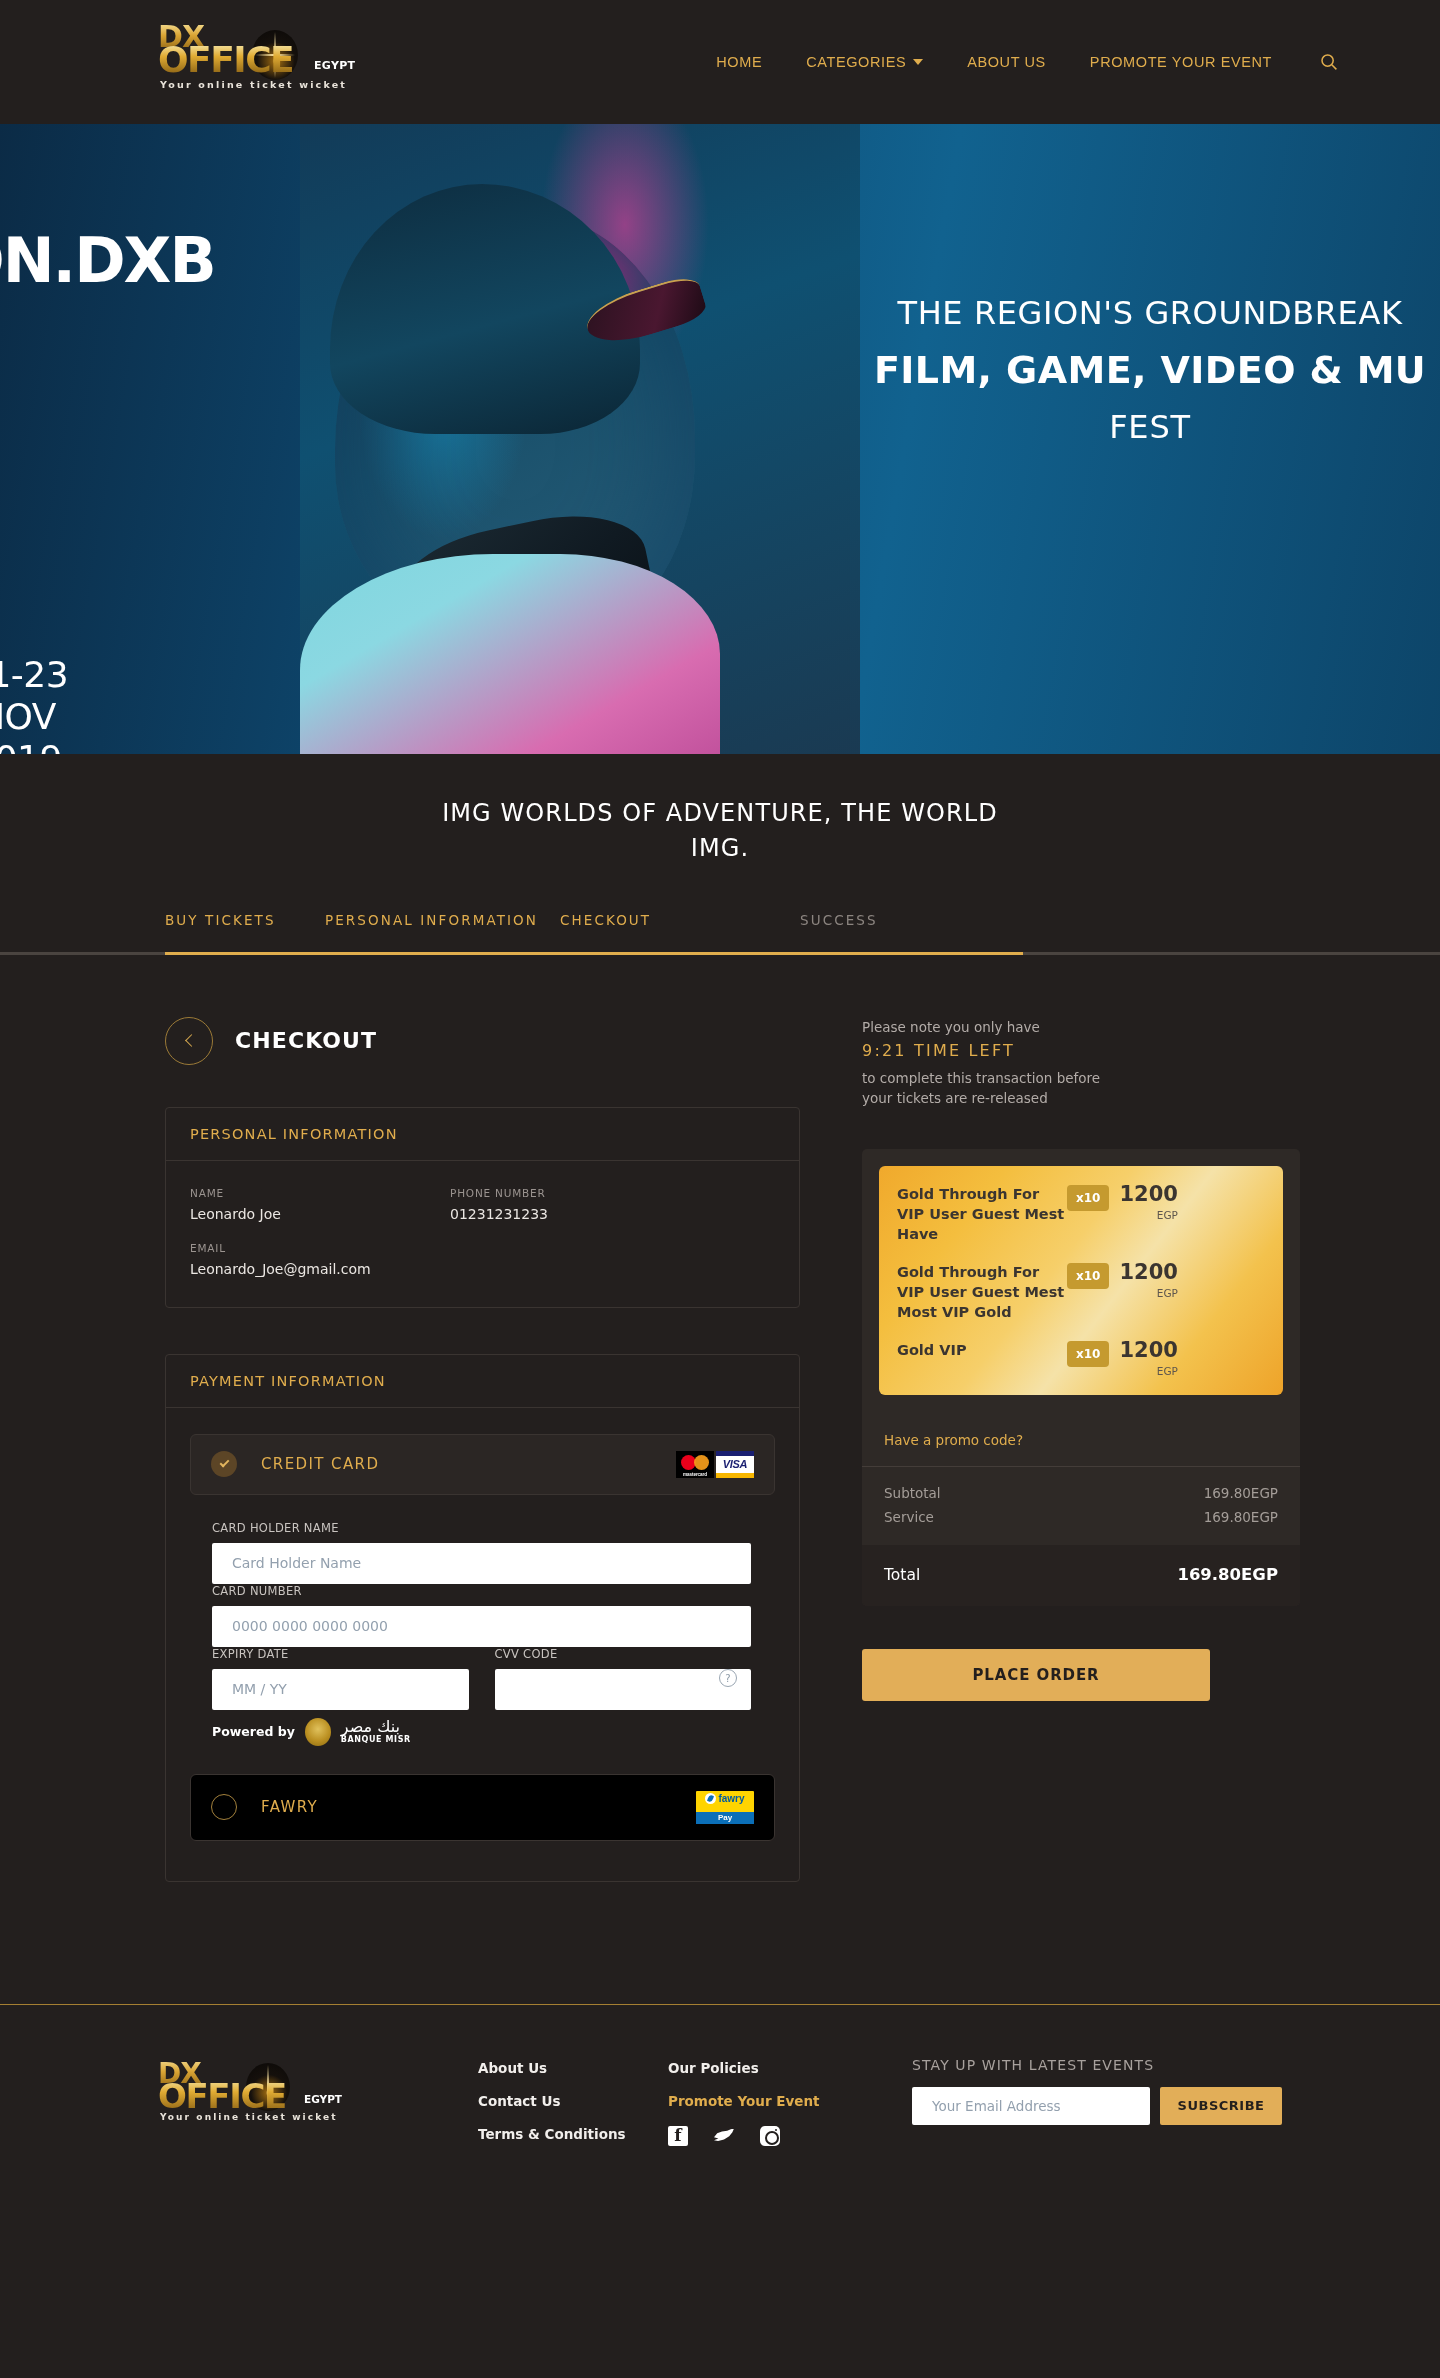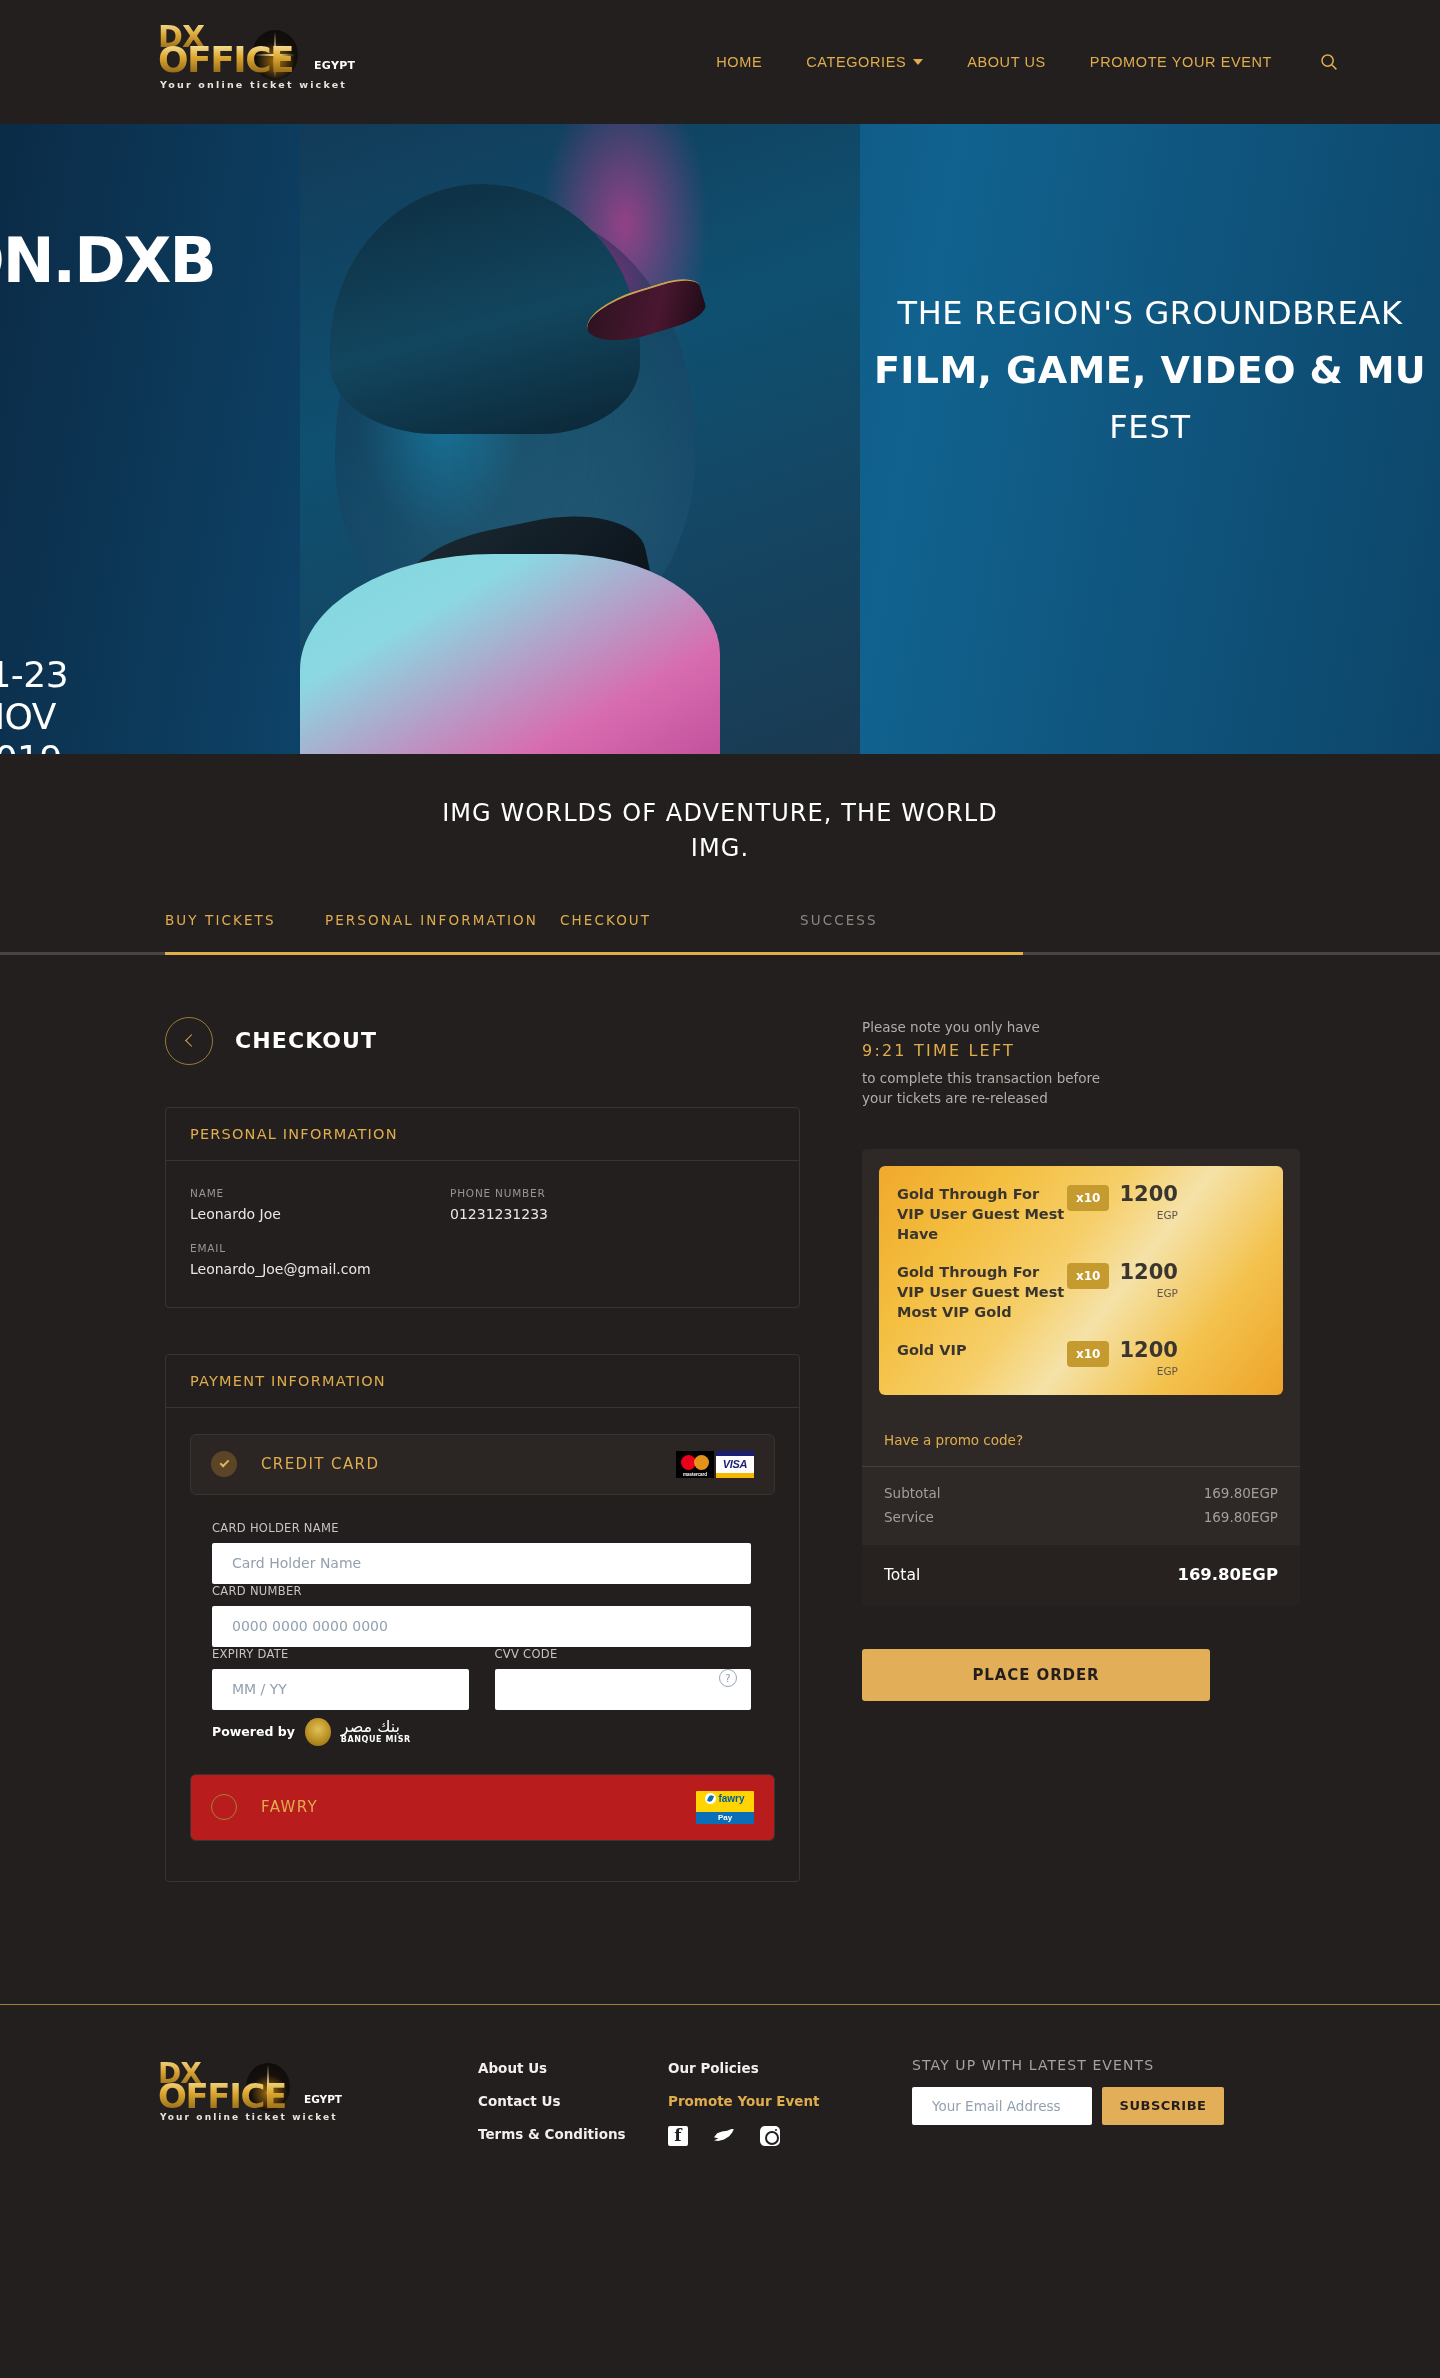--- a/index.html
+++ b/index.html
@@ -219,21 +219,21 @@
     font-family: "DejaVu Sans", sans-serif;
   }
   .pi-value { color: #ebe7e3; font-size: 14px; font-family: "DejaVu Sans", sans-serif; }
   .pi-row2 { margin-top: 20px; }
 
   
   .pay-body { padding: 26px 24px 40px; }
   .pay-option {
     border: 1px solid #3a3431; border-radius: 6px;
     display: flex; align-items: center; padding: 16px 20px;
-    cursor: pointer; background: #b91c1c;
+    cursor: pointer; background: #000000;
   }
   .pay-option.selected { background: #2b2624; }
   .radio-on {
     width: 26px; height: 26px; border-radius: 50%; background: #5c4526;
     display: flex; align-items: center; justify-content: center; flex: none;
   }
   .radio-on i {
     display: block; width: 9px; height: 5px; border-left: 2px solid #e2b55e;
     border-bottom: 2px solid #e2b55e; transform: rotate(-45deg); margin-top: -3px;
   }
@@ -419,21 +419,21 @@
     content: ""; position: absolute; right: 3px; top: 3px; width: 2.5px; height: 2.5px;
     background: #231f1e; border-radius: 50%;
   }
   .f-news { margin-left: 64px; padding-top: 0; }
   .f-news-title {
     color: #a8a19d; font-size: 14px; letter-spacing: 1.1px; margin-bottom: 14px;
     font-family: "DejaVu Sans", sans-serif;
   }
   .f-news-row { display: flex; gap: 10px; }
   .f-news-input {
-    width: 180px; height: 38px; background: #fff; border: none; border-radius: 2px;
+    width: 238px; height: 38px; background: #fff; border: none; border-radius: 2px;
     padding: 8px 20px; font-size: 13.5px; color: #4b5563; font-family: "DejaVu Sans", sans-serif;
   }
   .f-news-input::placeholder { color: #93a0ae; }
   .f-news-btn {
     width: 122px; height: 38px; border: none; border-radius: 2px; background: #e2ae58;
     color: #241f1d; font-size: 13px; font-weight: 700; letter-spacing: .5px; cursor: pointer;
     font-family: "DejaVu Sans", sans-serif;
   }
 
   

